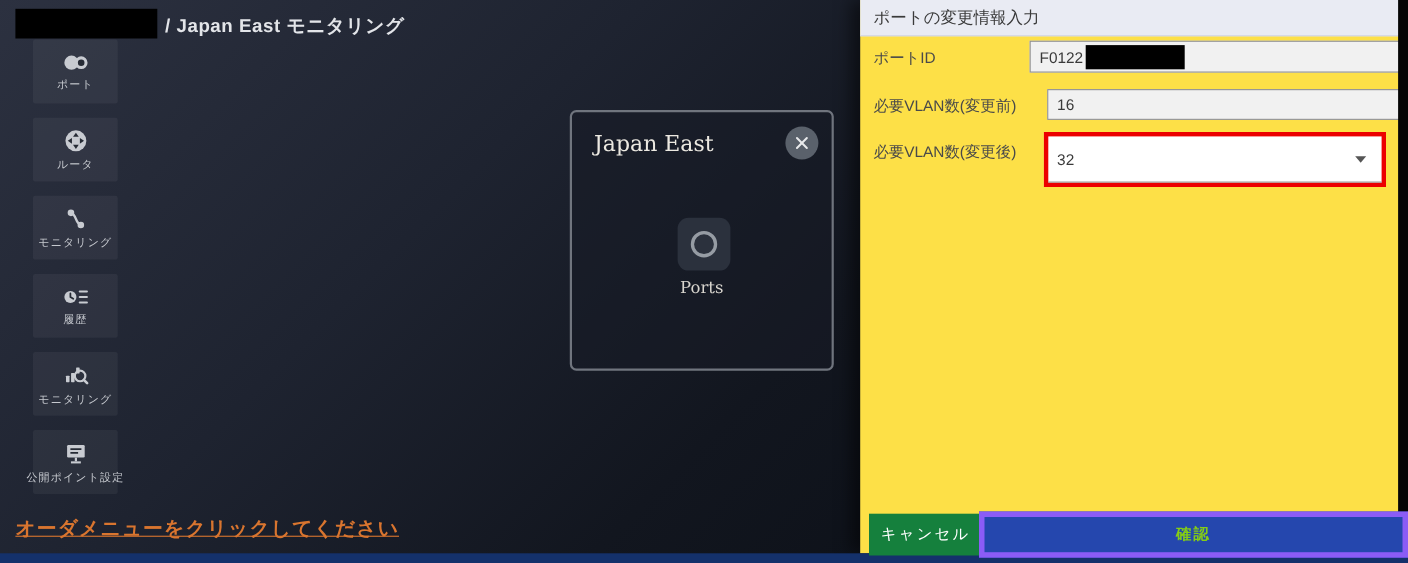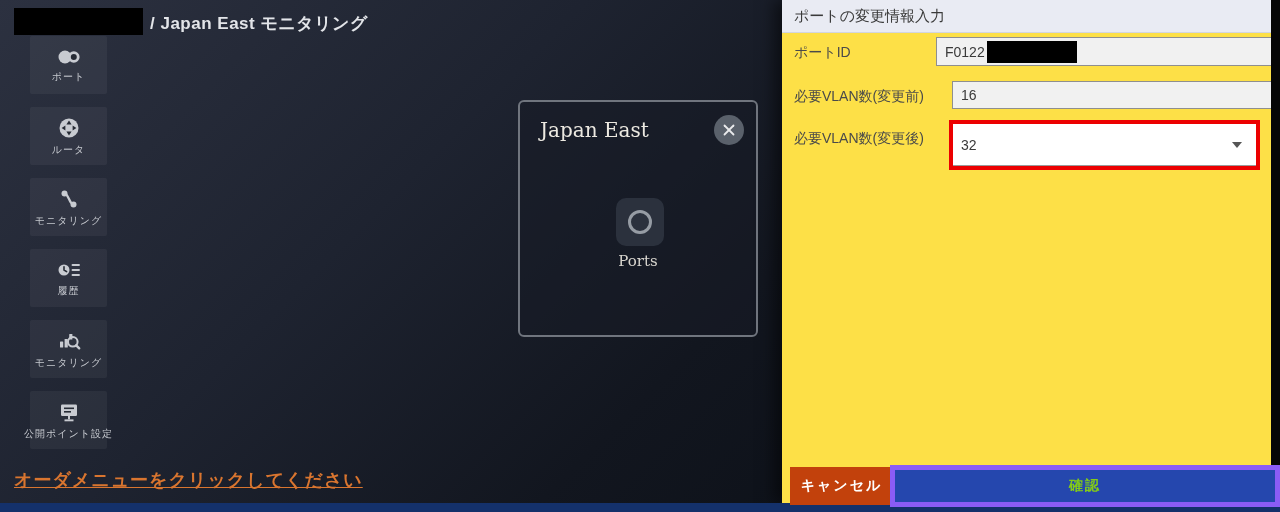--- a/index.html
+++ b/index.html
@@ -86,21 +86,21 @@
     font-size:14px; color:#3a3a3a; border-bottom:1px solid #9a9a9a;
   }
   .caret {
     margin-left:auto; margin-right:6px; width:0; height:0;
     border-left:5px solid transparent; border-right:5px solid transparent;
     border-top:6px solid #555;
   }
 
   .btn-cancel {
     position:absolute; left:790px; top:467px; width:103px; height:38px;
-    background:#c2410c; color:#fff; font-size:14px; font-weight:bold;
+    background:#15803d; color:#fff; font-size:14px; font-weight:normal;
     display:flex; align-items:center; justify-content:center; cursor:pointer; z-index:6;
     letter-spacing:2px;
   }
   .btn-confirm {
     position:absolute; left:890px; top:465px; width:390px; height:42px;
     border:5px solid #8b5cf6; background:#2547ae; color:#84cc16; font-size:14px; font-weight:bold;
     display:flex; align-items:center; justify-content:center; cursor:pointer; z-index:6;
     letter-spacing:2px;
   }
 

